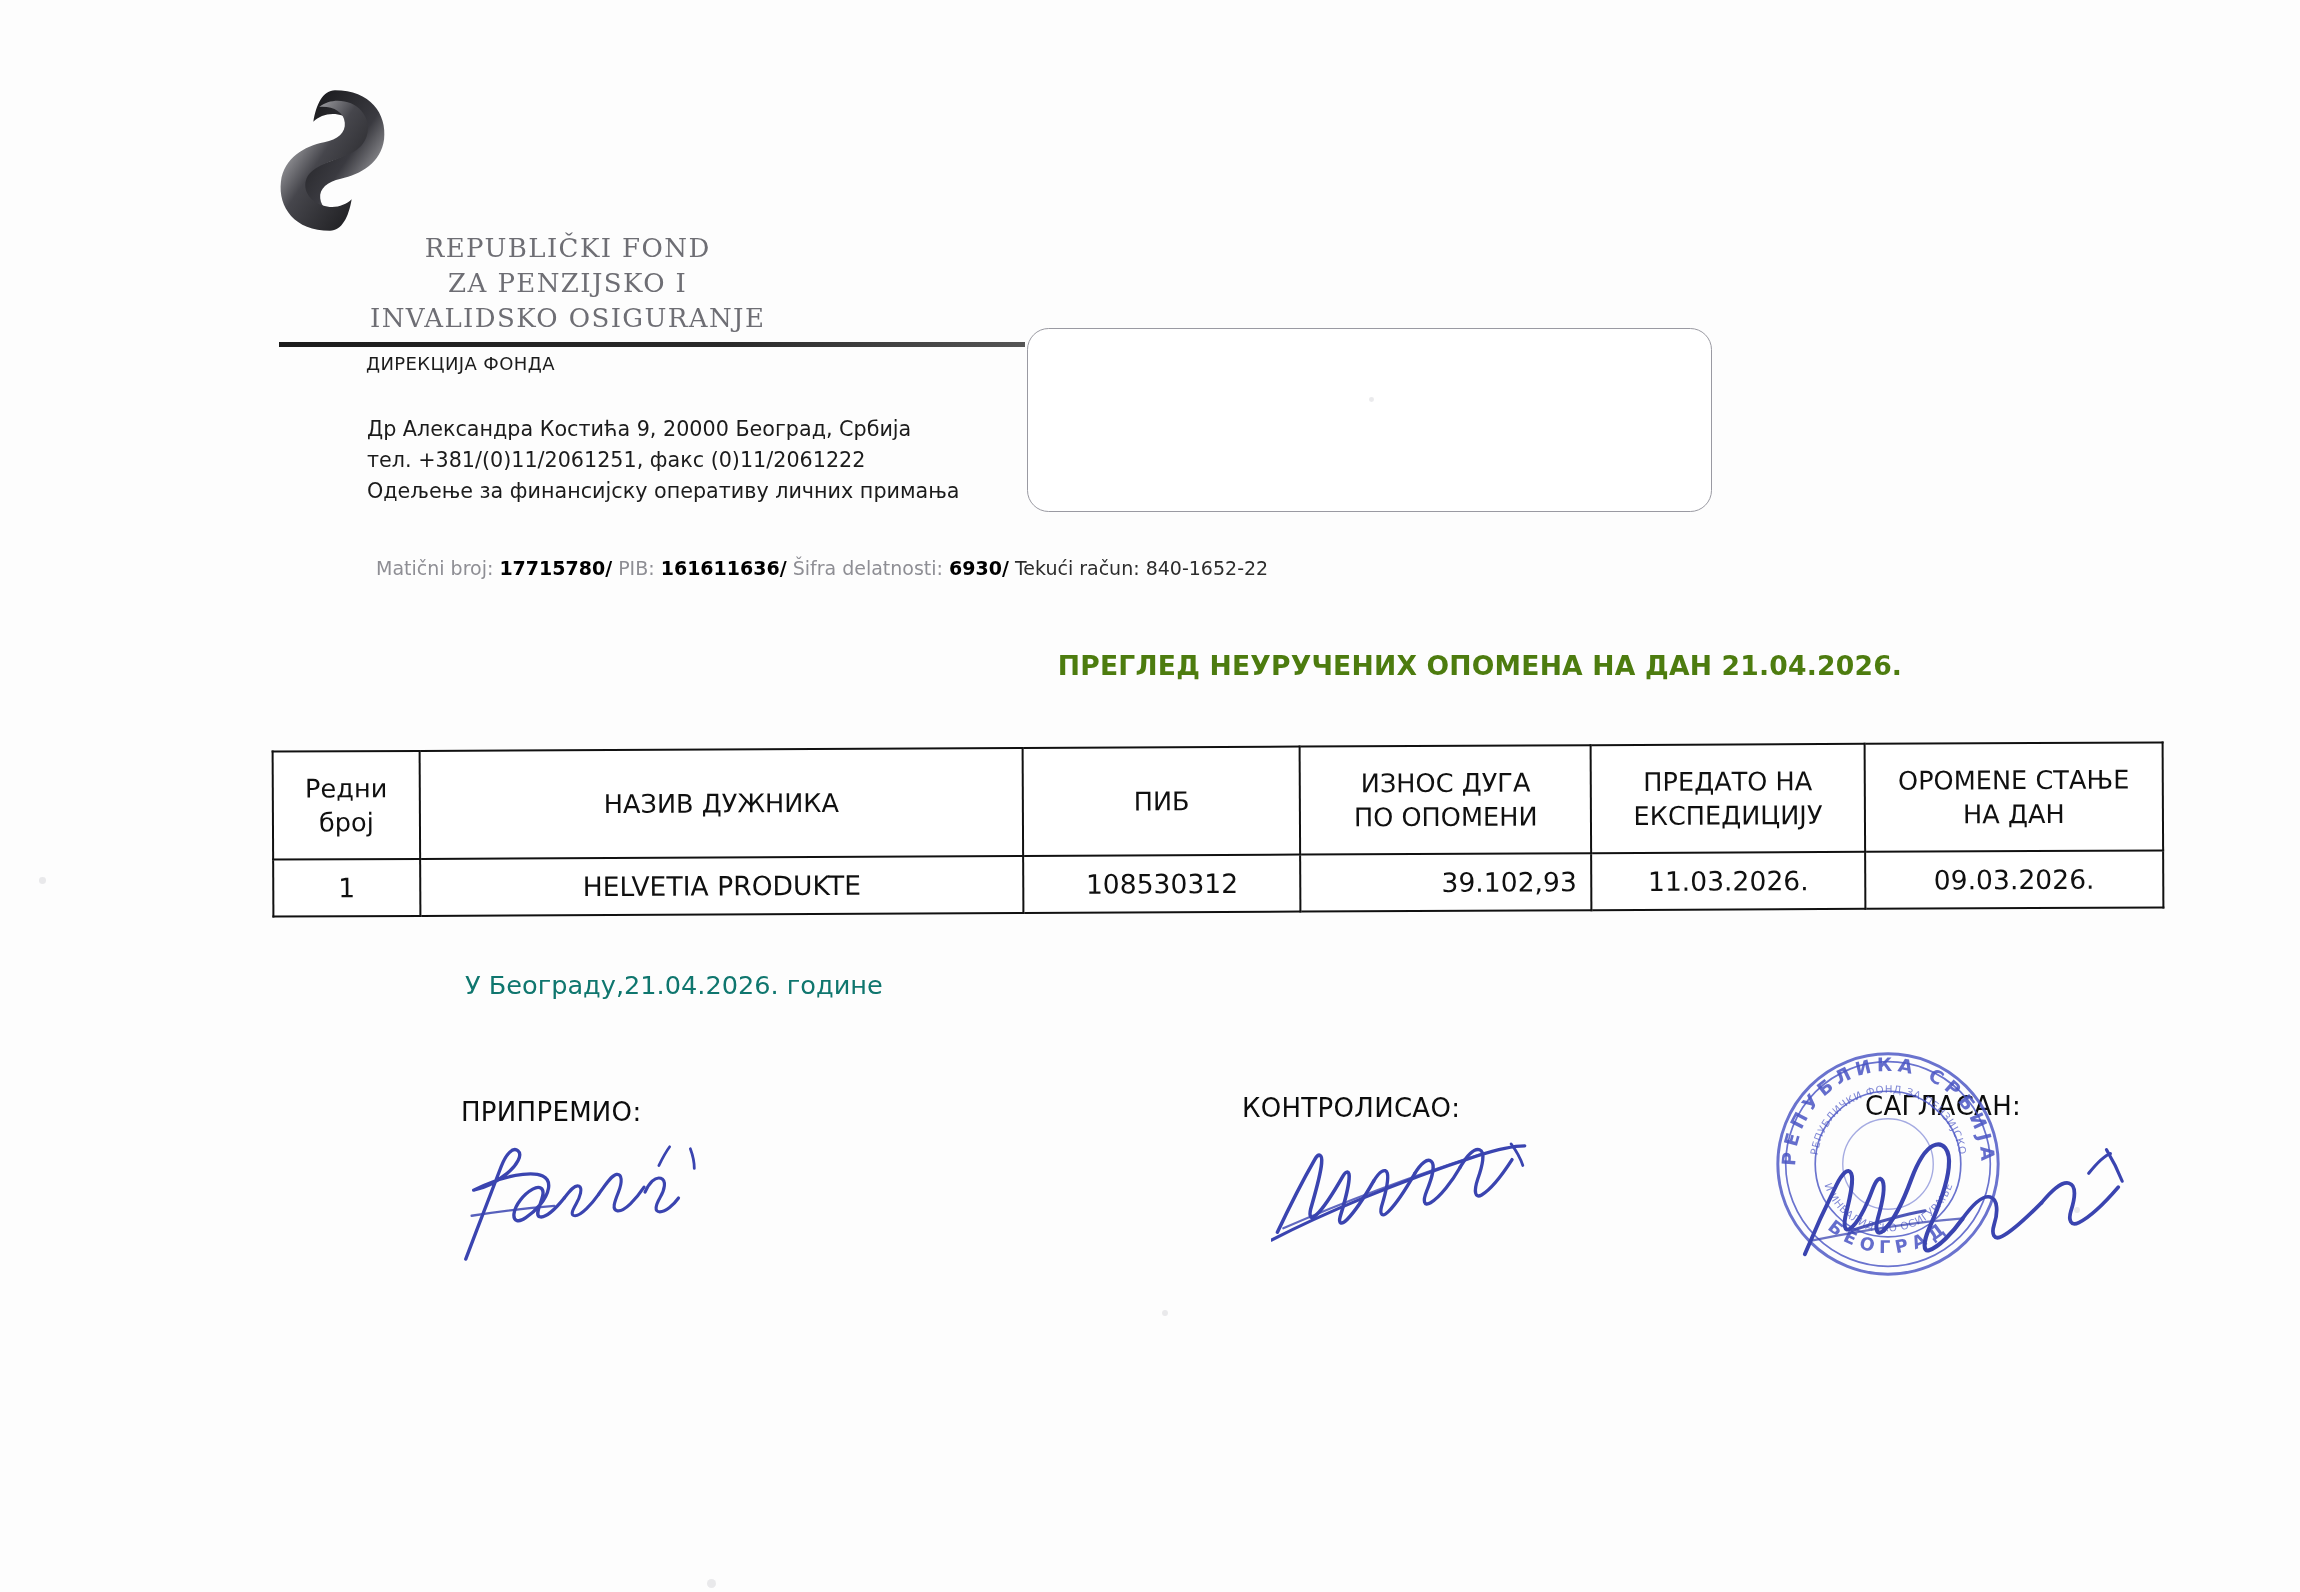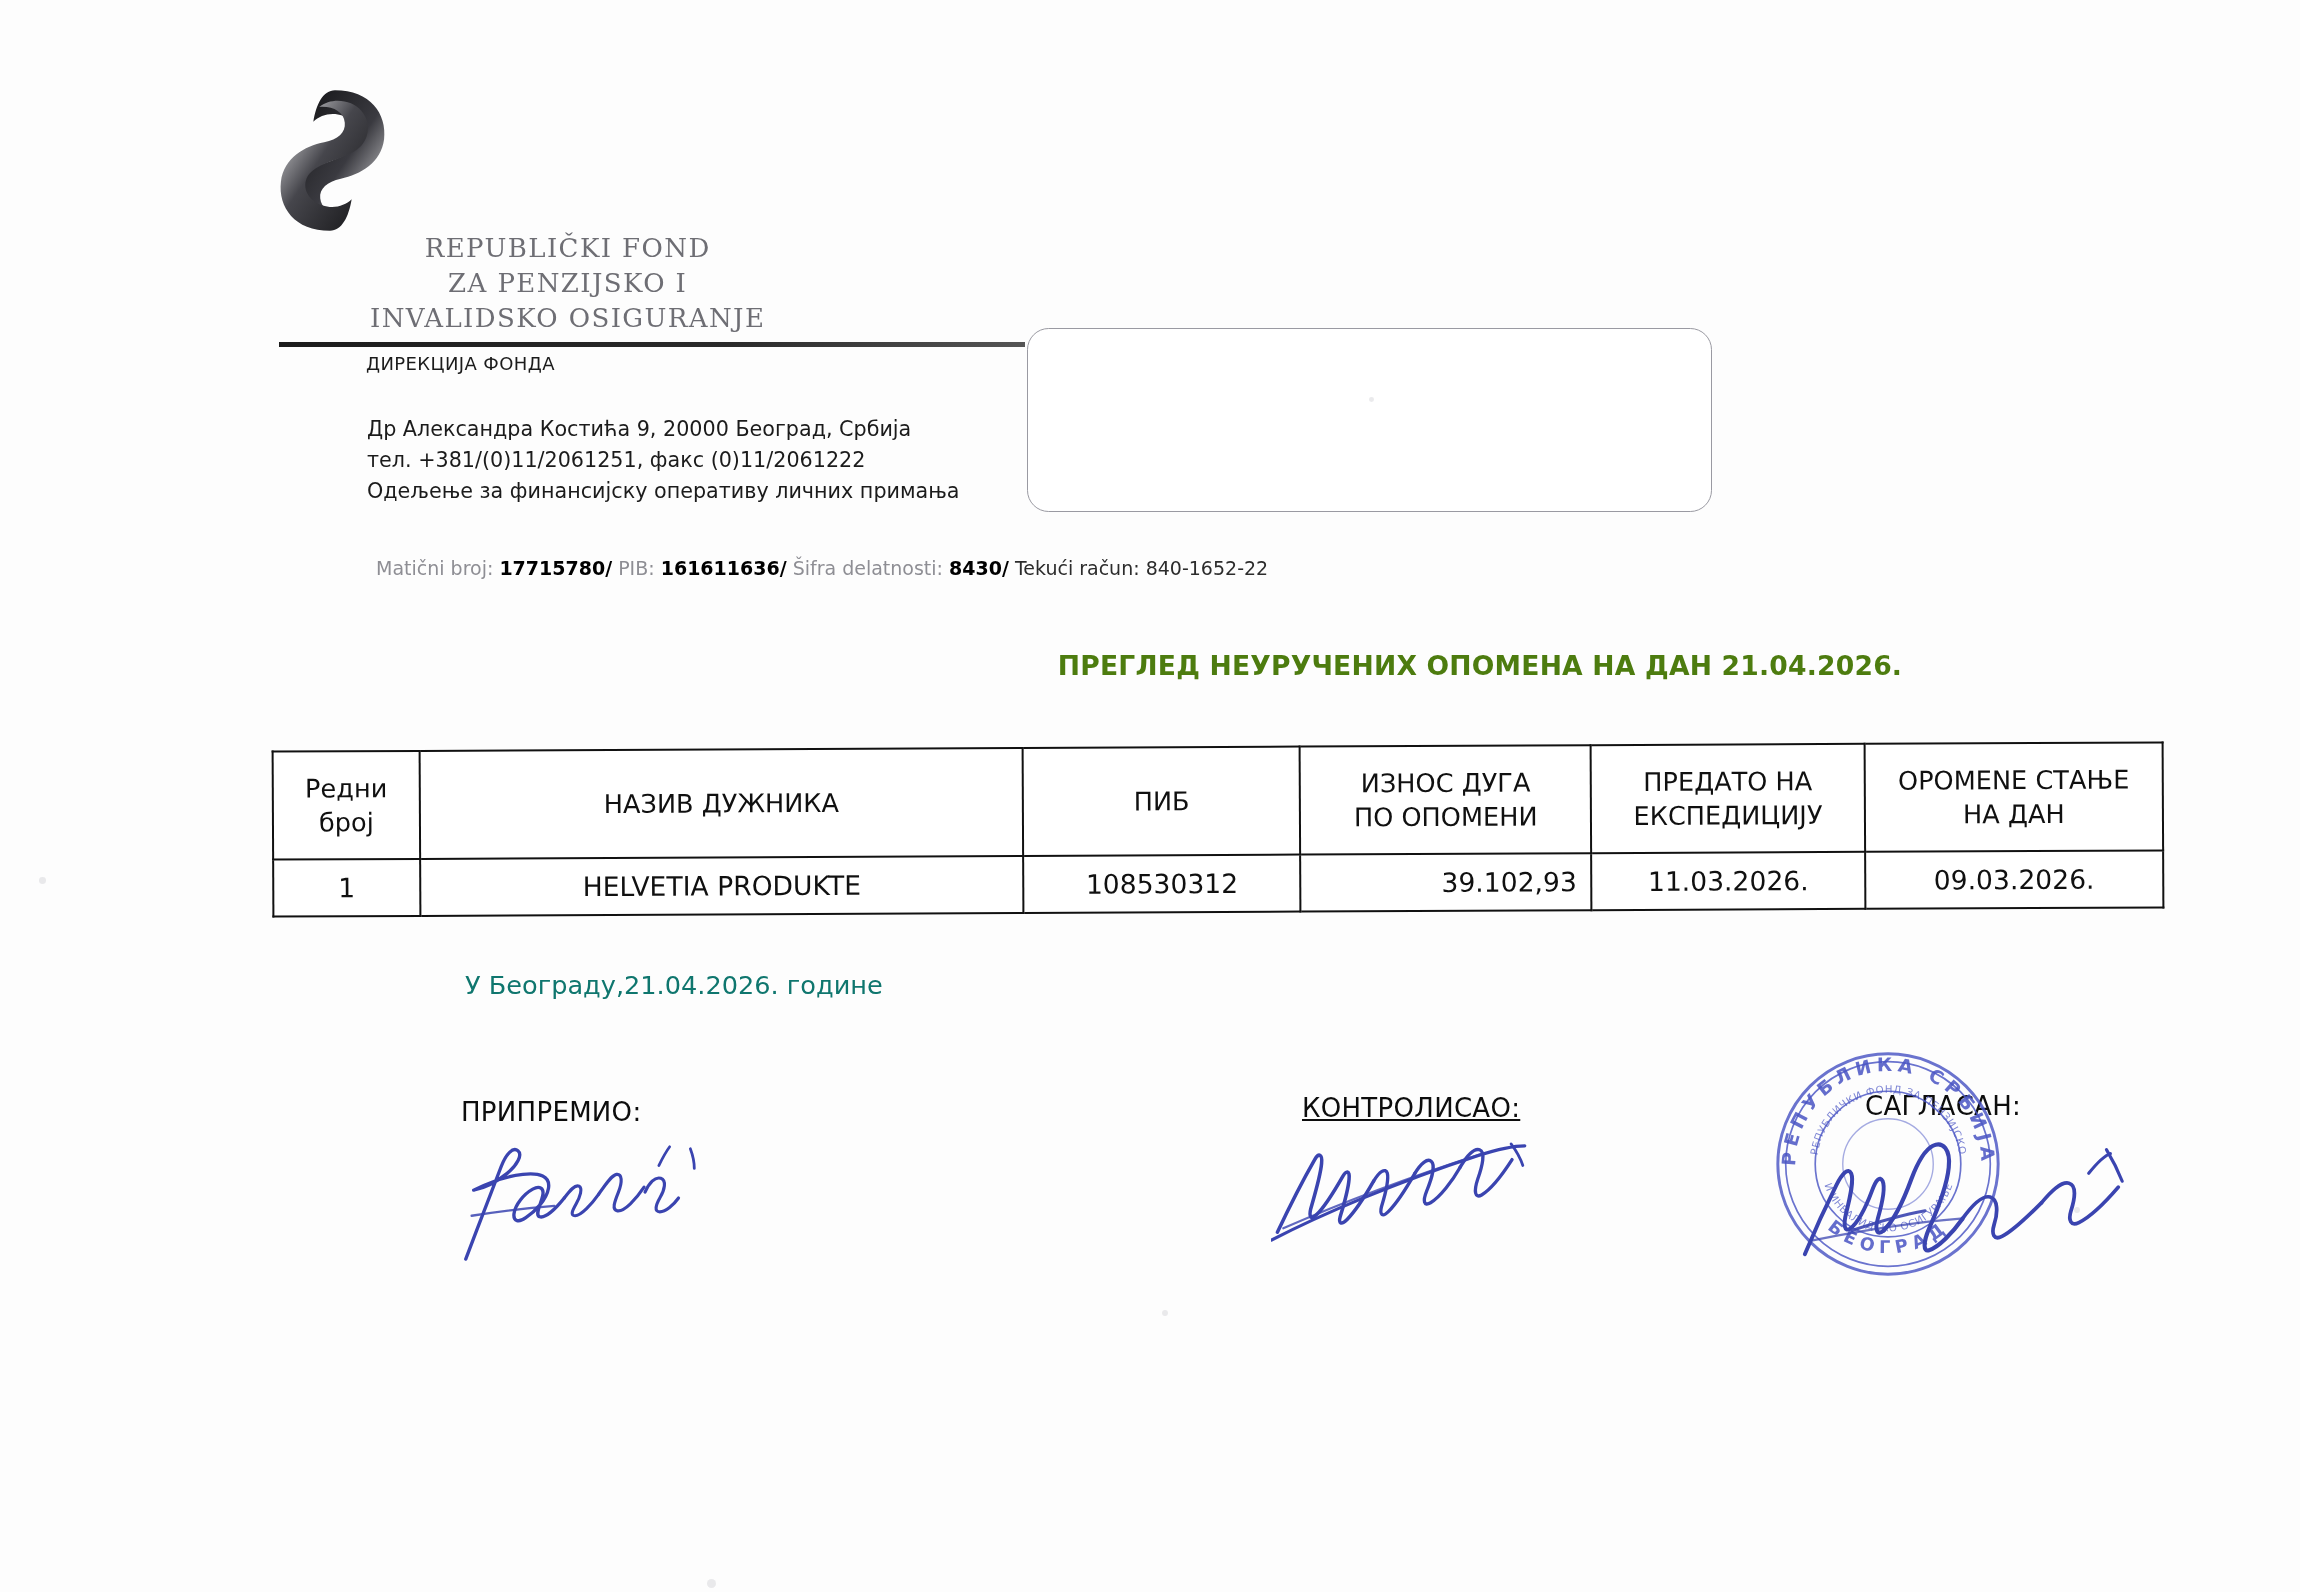--- a/index.html
+++ b/index.html
@@ -177,21 +177,21 @@
 
   
   .sig-label {
     position: absolute;
     font-size: 26px;
     color: #0d0d0d;
     white-space: nowrap;
     letter-spacing: 0.3px;
   }
   .sig-prep { left: 461px;  top: 1097px; }
-  .sig-ctrl { left: 1302px; top: 1093px; text-decoration: underline; }
+  .sig-ctrl { left: 1242px; top: 1093px; }
   .sig-agr  { left: 1865px; top: 1091px; }
 
   
   .sig-ink {
     position: absolute;
     pointer-events: none;
   }
   .sig-ink svg { display: block; width: 100%; height: 100%; }
 
   .sig1 { left: 448px;  top: 1133px; width: 266px; height: 133px; }
@@ -264,21 +264,21 @@
     <div>тел. +381/(0)11/2061251, факс (0)11/2061222</div>
     <div>Одељење за финансијску оперативу личних примања</div>
   </div>
 
   <div class="reg-line">
     <span>Matični broj:</span>
     <b>17715780/</b>
     <span>PIB:</span>
     <b>161611636/</b>
     <span>Šifra delatnosti:</span>
-    <b>8430/</b>
+    <b>6930/</b>
     <span class="dark">Tekući račun:</span>
     <span class="dark">840-1652-22</span>
   </div>
 
   <div class="addressee-box"></div>
 
   <div class="doc-title">ПРЕГЛЕД НЕУРУЧЕНИХ ОПОМЕНА НА ДАН 21.04.2026.</div>
 
   <div class="tbl-wrap">
     <table class="report">

